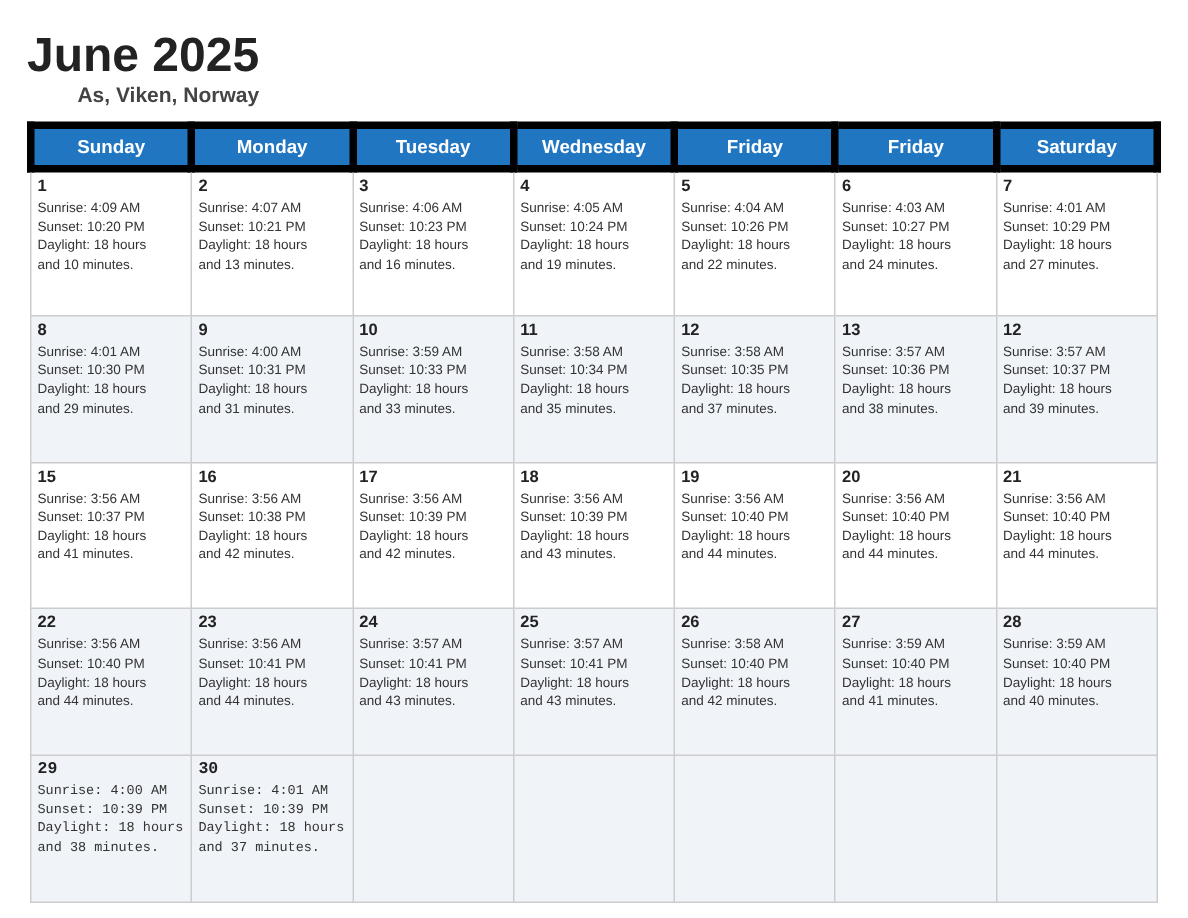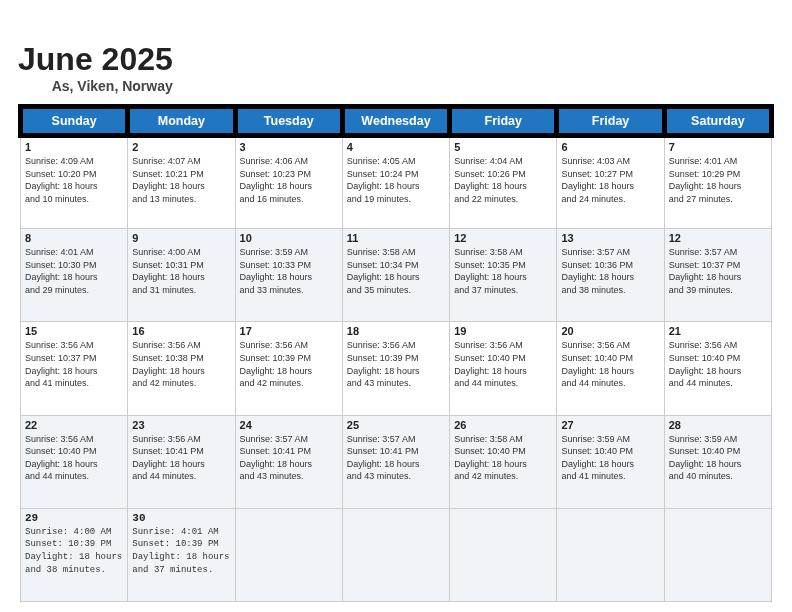--- a/index.html
+++ b/index.html
@@ -47,21 +47,20 @@
       width: 28px;
       height: 28px;
     }
     .title-block {
       text-align: right;
     }
     .title-block h1 {
       font-size: 32px;
       font-weight: bold;
       color: #222;
-      margin-top: 23px;
     }
     .title-block h2 {
       font-size: 14px;
       font-weight: bold;
       color: #444;
     }
     .calendar {
       flex: 1;
       border: 1px solid #ccc;
       border-collapse: collapse;

